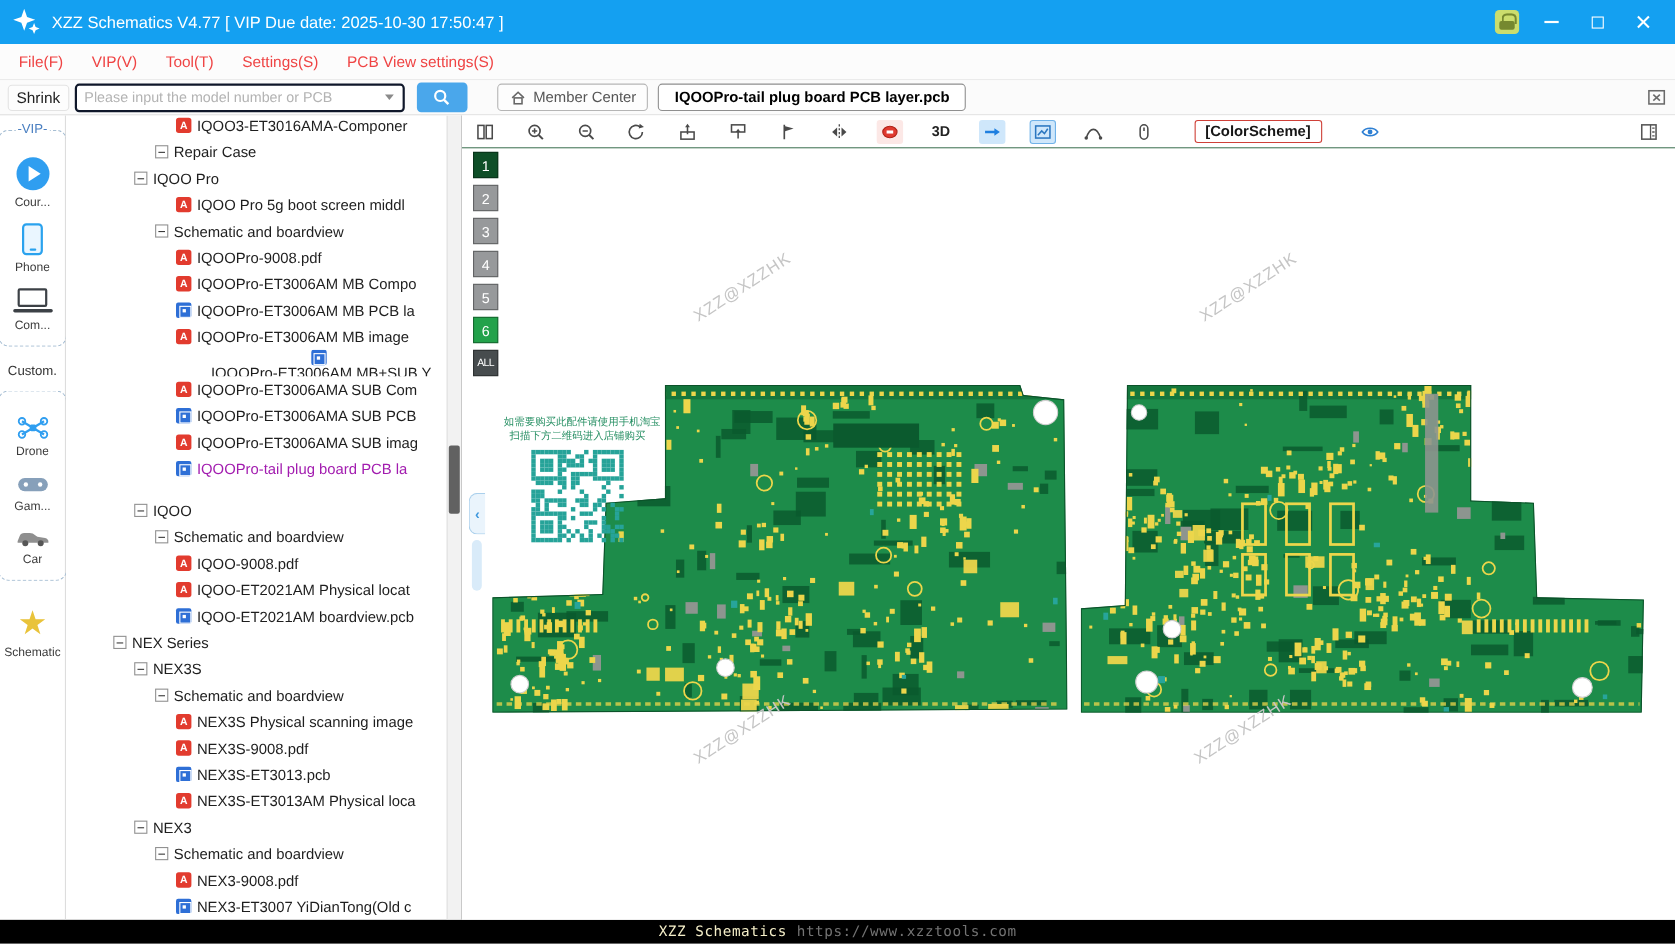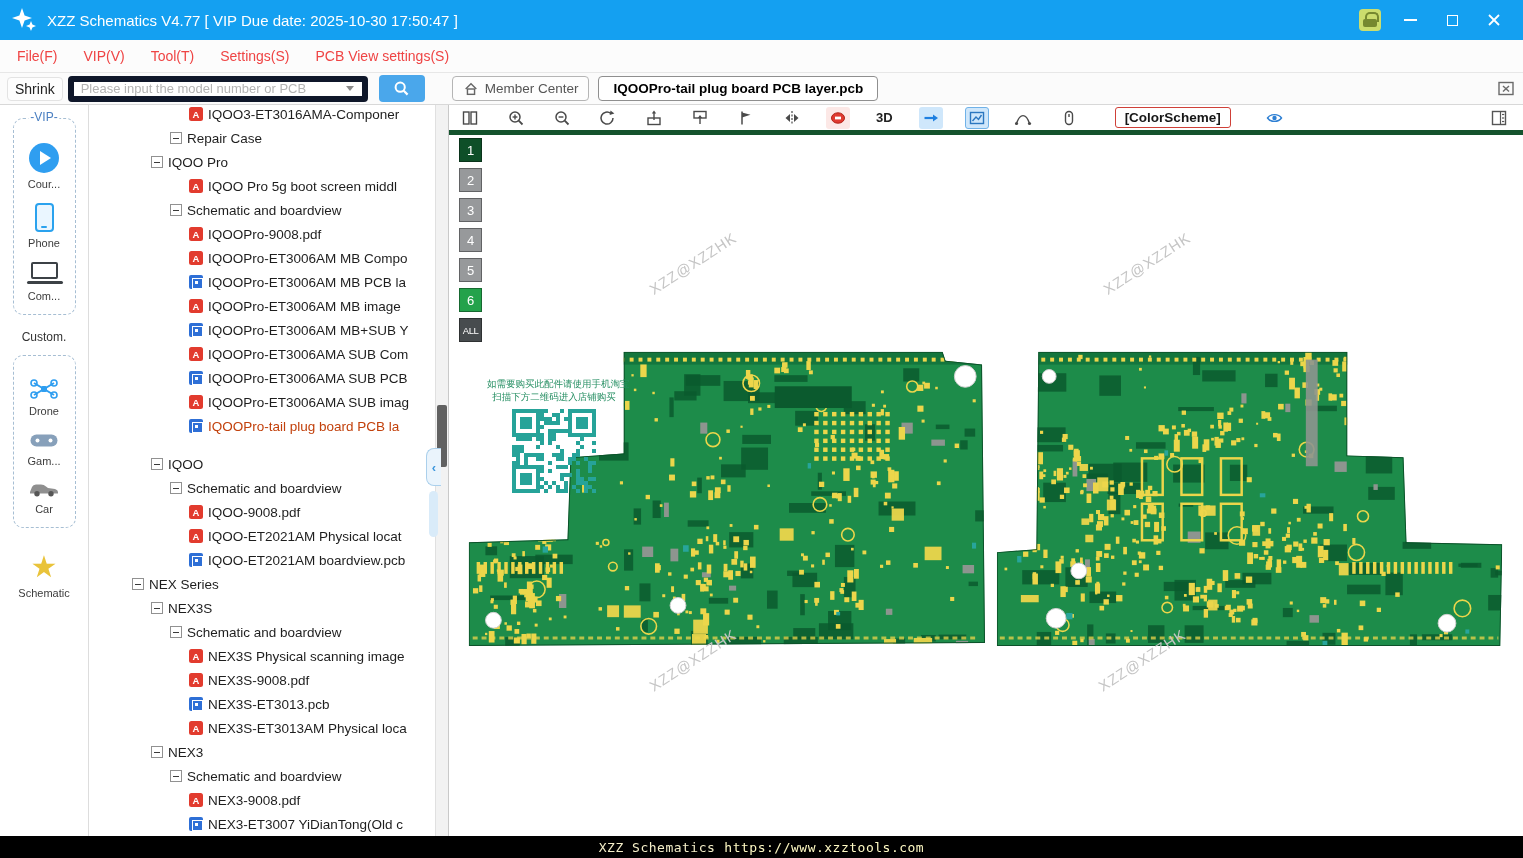--- a/index.html
+++ b/index.html
@@ -19,65 +19,65 @@
 .minbar{width:13px;height:2px;background:#fff;}
 .maxbox{width:11px;height:11px;border:1.6px solid #fff;}
 
 
 .menubar{height:33px;display:flex;align-items:center;background:#fcfcfc;border-bottom:1px solid #e7e7e7;padding-left:4px;flex:none;}
 .menu-item{padding:0 13px;font-size:14px;color:#ef4444;cursor:default;}
 
 
 .topbar{height:32px;display:flex;align-items:center;background:#fbfbfb;border-bottom:1px solid #d8d8d8;flex:none;}
 .shrink{margin-left:7px;font-size:14px;color:#222;padding:3px 7px;border:1px solid #e3e3e3;border-radius:4px;background:#fdfdfd;cursor:pointer;}
-.searchwrap{margin-left:5px;width:300px;height:26px;border:6px solid #0f172a;border-radius:4px;background:#fff;display:flex;align-items:center;}
+.searchwrap{margin-left:5px;width:300px;height:26px;border:2px solid #0f172a;border-radius:4px;background:#fff;display:flex;align-items:center;}
 .searchwrap input{flex:1;border:none;outline:none;font-size:13px;padding:0 7px;color:#333;font-family:inherit;background:transparent;}
 .searchwrap input::placeholder{color:#b3b3b3;}
 .caret{width:0;height:0;border-left:4.5px solid transparent;border-right:4.5px solid transparent;border-top:5.5px solid #8a8a8a;margin-right:8px;cursor:pointer;flex:none;}
 .searchbtn{margin-left:11px;width:46px;height:27px;background:#4aa7eb;border-radius:4px;display:flex;align-items:center;justify-content:center;cursor:pointer;flex:none;}
 .memberbtn{margin-left:27px;height:25px;border:1px solid #b5b5b5;border-radius:4px;background:#fdfdfd;display:flex;align-items:center;gap:6px;padding:0 10px;font-size:13.5px;color:#555;cursor:pointer;flex:none;white-space:nowrap;}
 .doctab{margin-left:9px;height:25px;border:1px solid #8f8f8f;border-radius:4px;background:#fff;display:flex;align-items:center;padding:0 14px;font-size:13.5px;font-weight:700;color:#000;cursor:pointer;white-space:nowrap;}
 .closefile{margin-left:auto;margin-right:8px;cursor:pointer;display:flex;}
 
 
 .content{flex:1;display:flex;position:relative;min-height:0;}
 
 
-.vipsidebar{width:89px;border-right:1px solid #ddd;background:#fff;display:flex;flex-direction:column;align-items:center;flex:none;padding-top:13px;}
+.vipsidebar{width:60px;border-right:1px solid #ddd;background:#fff;display:flex;flex-direction:column;align-items:center;flex:none;padding-top:13px;}
 .dashbox{width:63px;border:1.6px dashed #a6bed3;border-radius:10px;position:relative;display:flex;flex-direction:column;align-items:center;}
 .viplabel{position:absolute;top:-9px;left:50%;transform:translateX(-50%);background:#fff;color:#4a7fc1;font-size:12px;padding:0 2px;white-space:nowrap;}
 .sb-item{display:flex;flex-direction:column;align-items:center;margin:9px 16px 4px;cursor:pointer;}
 .sb-label{font-size:11px;color:#3c3c3c;margin-top:5px;max-width:60px;text-align:center;white-space:nowrap;overflow:hidden;}
 .customlabel{font-size:12px;color:#333;margin:15px 0 11px;}
 .ic-course{width:30px;height:30px;border-radius:50%;background:#2f9ef0;position:relative;}
 .ic-course::after{content:"";position:absolute;left:11px;top:8px;border-left:11px solid #fff;border-top:7px solid transparent;border-bottom:7px solid transparent;}
 .ic-phone{width:19px;height:29px;border:2.5px solid #2aa2ee;border-radius:4px;position:relative;background:#eaf6ff;}
 .ic-phone::after{content:"";position:absolute;left:50%;bottom:2px;transform:translateX(-50%);width:6px;height:2px;background:#2aa2ee;border-radius:1px;}
 .ic-laptop{width:27px;height:17px;border:2.5px solid #3c4146;border-radius:2px;position:relative;margin-bottom:6px;background:#fff;}
 .ic-laptop::after{content:"";position:absolute;left:-6px;bottom:-7px;width:36px;height:3.5px;background:#3c4146;border-radius:2px;}
 .ic-star{font-size:30px;color:#e9c33a;line-height:30px;}
 
 
 .treepanel{width:360px;border-right:1px solid #c9c9c9;background:#fff;position:relative;flex:none;overflow:hidden;}
 .treelist{margin-top:-3px;}
 .trow{height:24px;display:flex;align-items:center;white-space:nowrap;overflow:hidden;font-size:13.5px;color:#1e1e1e;cursor:default;}
-.trow.sel .tlabel{color:#c2410c;}
+.trow.sel .tlabel{color:#a21caf;}
 .tlabel{margin-left:5px;}
 .nbox{width:12px;height:12px;border:1px solid #919191;background:#fff;position:relative;flex:none;cursor:pointer;}
 .nbox::after{content:"";position:absolute;left:2px;top:5px;width:6px;height:1.4px;background:#3a3a3a;}
 .pdficon{width:14px;height:14px;border-radius:2.5px;background:#e23b2e;color:#fff;font-size:9.5px;font-weight:700;display:flex;align-items:center;justify-content:center;flex:none;}
 .pcbicon{width:14px;height:14px;border-radius:2px;background:#2e6fd6;position:relative;flex:none;}
 .pcbicon::before{content:"";position:absolute;left:2.5px;top:2.5px;width:9px;height:9px;border:1.2px solid #fff;}
 .pcbicon::after{content:"";position:absolute;left:5.5px;top:5.5px;width:3px;height:3px;background:#fff;}
 .treescroll{position:absolute;right:0;top:0;width:13px;height:100%;background:#f2f2f2;border-left:1px solid #e0e0e0;}
 .treethumb{position:absolute;left:1px;top:300px;width:10px;height:62px;background:#616161;border-radius:2px;cursor:pointer;}
 
 
 .main{flex:1;display:flex;flex-direction:column;min-width:0;position:relative;background:#fff;}
-.vtoolbar{height:30px;display:flex;align-items:center;background:#fff;border-bottom:5px solid #14532d;padding-left:9px;gap:22px;flex:none;}
+.vtoolbar{height:30px;display:flex;align-items:center;background:#fff;border-bottom:1px solid #14532d;padding-left:9px;gap:22px;flex:none;}
 .tbtn{width:24px;height:22px;display:flex;align-items:center;justify-content:center;border-radius:3px;cursor:pointer;flex:none;}
 .t3d{font-size:13px;font-weight:700;color:#222;width:auto;padding:0 4px;}
 .act-blue{background:#cfe7fb;}
 .act-blue-b{background:#cfe7fb;border:1px solid #70b2e8;}
 .act-red{background:#fce8e6;}
 .csbtn{margin-left:12px;border:1px solid #cf4038;border-radius:3px;background:#fff;padding:2px 9px;font-size:13.5px;font-weight:700;color:#161616;cursor:pointer;white-space:nowrap;}
 .eyebtn{margin-left:10px;}
 .llbtn{margin-left:auto;margin-right:12px;}
 .canvas{flex:1;position:relative;overflow:hidden;background:#fff;}
 .layercol{position:absolute;left:10px;top:3px;display:flex;flex-direction:column;gap:6px;z-index:5;}
@@ -88,21 +88,21 @@
 .qrgrid{display:grid;grid-template-columns:repeat(21,4px);grid-auto-rows:4px;justify-content:center;margin:6px auto 0;width:84px;}
 .qc{width:4px;height:4px;}
 .qc.on{background:#26a399;}
 .handle{position:absolute;left:426px;top:343px;width:15px;height:38px;background:#eaf4fc;border:1px solid #abd0ec;border-right:none;border-radius:8px 0 0 8px;display:flex;align-items:center;justify-content:center;z-index:6;color:#3d97dd;font-size:13px;font-weight:700;cursor:pointer;}
 .handle::after{content:"\2039";}
 .pill{position:absolute;left:429px;top:386px;width:9px;height:46px;background:#d9ebf9;border-radius:5px;z-index:6;cursor:pointer;}
 
 
 .statusbar{height:22px;background:#000;display:flex;align-items:center;justify-content:center;gap:9px;font-family:"DejaVu Sans Mono",monospace;font-size:13px;letter-spacing:.5px;flex:none;}
 .st-app{color:#f4eec8;}
-.st-url{color:#fef9c3;text-decoration:none;cursor:pointer;}
+.st-url{color:#737373;text-decoration:none;cursor:pointer;}
 svg{display:block;}
 </style>
 </head>
 <body>
 
 <div class="app">
 
   <div class="titlebar">
     <div class="logo">
       <svg width="28" height="28" viewBox="0 0 28 28">
@@ -254,21 +254,21 @@
             <span class="tlabel">IQOOPro-ET3006AM MB Compo</span>
           </div>
           <div class="trow" style="padding-left: 100px;">
             <span class="pcbicon"></span>
             <span class="tlabel">IQOOPro-ET3006AM MB PCB la</span>
           </div>
           <div class="trow" style="padding-left: 100px;">
             <span class="pdficon">A</span>
             <span class="tlabel">IQOOPro-ET3006AM MB image</span>
           </div>
-          <div class="trow" style="padding-left: 100px;">
+          <div class="trow" style="padding-left: 100px; flex-direction: column;">
             <span class="pcbicon"></span>
             <span class="tlabel">IQOOPro-ET3006AM MB+SUB Y</span>
           </div>
           <div class="trow" style="padding-left: 100px;">
             <span class="pdficon">A</span>
             <span class="tlabel">IQOOPro-ET3006AMA SUB Com</span>
           </div>
           <div class="trow" style="padding-left: 100px;">
             <span class="pcbicon"></span>
             <span class="tlabel">IQOOPro-ET3006AMA SUB PCB</span>

